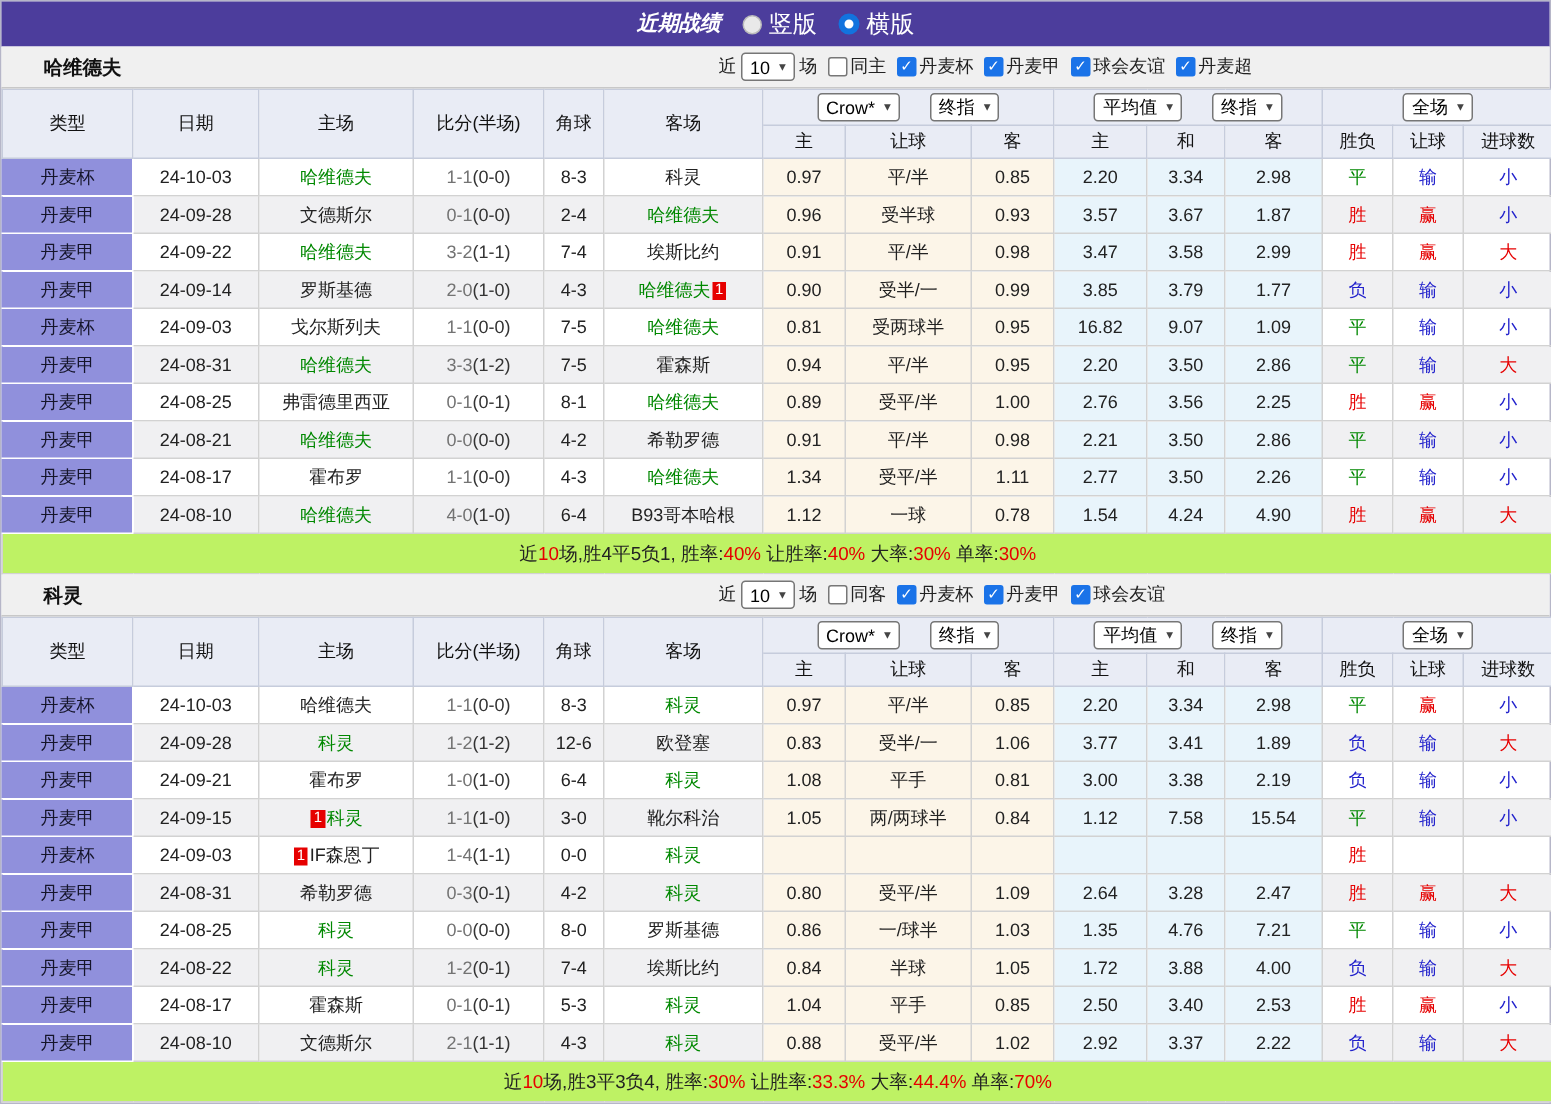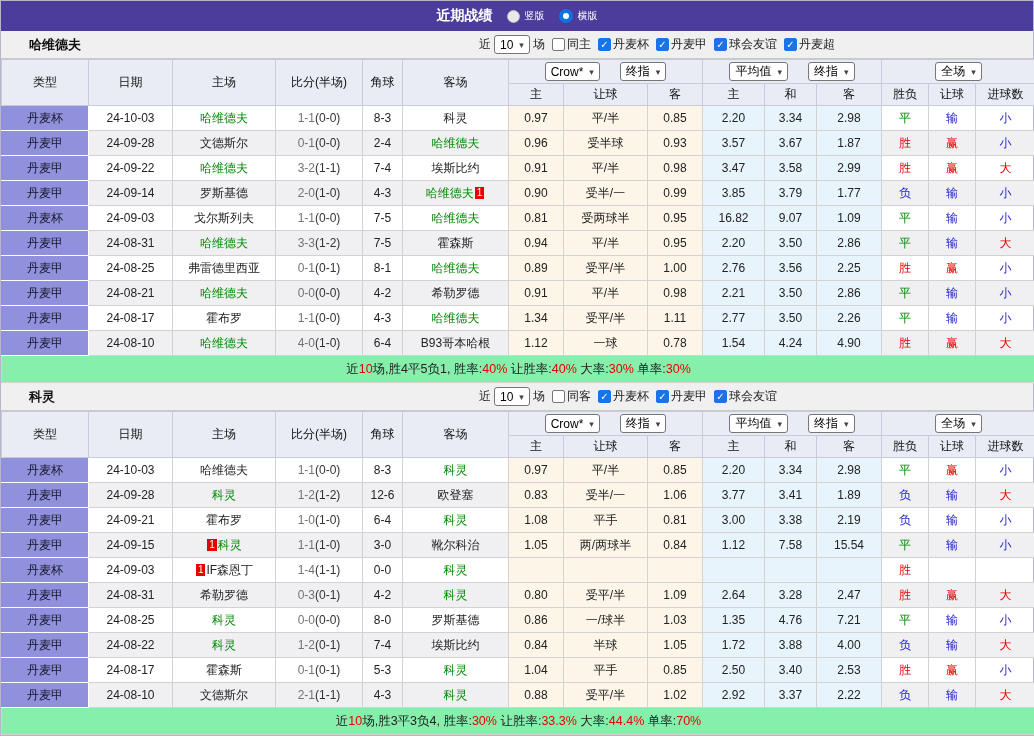--- a/index.html
+++ b/index.html
@@ -15,22 +15,22 @@
   
   .title-bar {
     height: 30px;
     background: #4c3d9c;
     color: #fff;
     display: flex;
     align-items: center;
     justify-content: center;
     gap: 14px;
   }
-  .title-bar .title { font-weight: bold; font-size: 14px; }
-  .radio-label { display: inline-flex; align-items: center; gap: 5px; cursor: pointer; font-size: 10px; color:#fff;justify-content:center; }
+  .title-bar .title { font-weight: bold; font-size: 14px; font-style: italic; }
+  .radio-label { display: inline-flex; align-items: center; gap: 5px; cursor: pointer; font-size: 16px; color:#fff;justify-content:center; }
   .radio {
     width: 13px; height: 13px; border-radius: 50%;
     background: #e9e9e9; border: 1px solid #bbb; display: inline-block;
   }
   .radio.checked {
     background: #fff; border: 4px solid #1273de; width: 14px; height: 14px;
   }
 
   
   .control-bar {
@@ -73,21 +73,21 @@
   .red   { color: #e60000; }
   .blue-t{ color: #2222cc; }
   .score-main { color: #737373; }
   .score-half { color: #333; }
   .badge {
     display: inline-block; background: #e60000; color: #fff;
     font-size: 10px; line-height: 12px; padding: 0 2px; margin: 0 1px;
     vertical-align: 1px;
   }
   td.summary {
-    height: 27px; text-align: center; background: #86efac; color: #222; font-size: 12.5px;
+    height: 27px; text-align: center; background: #bef264; color: #222; font-size: 12.5px;
   }
   td.summary .red { color: #e60000; }
   .sel-wrap { display: inline-flex; gap: 20px; justify-content: center; }
 </style>
 </head>
 <body>
 
 <div class="page">
 
   <div class="title-bar">

